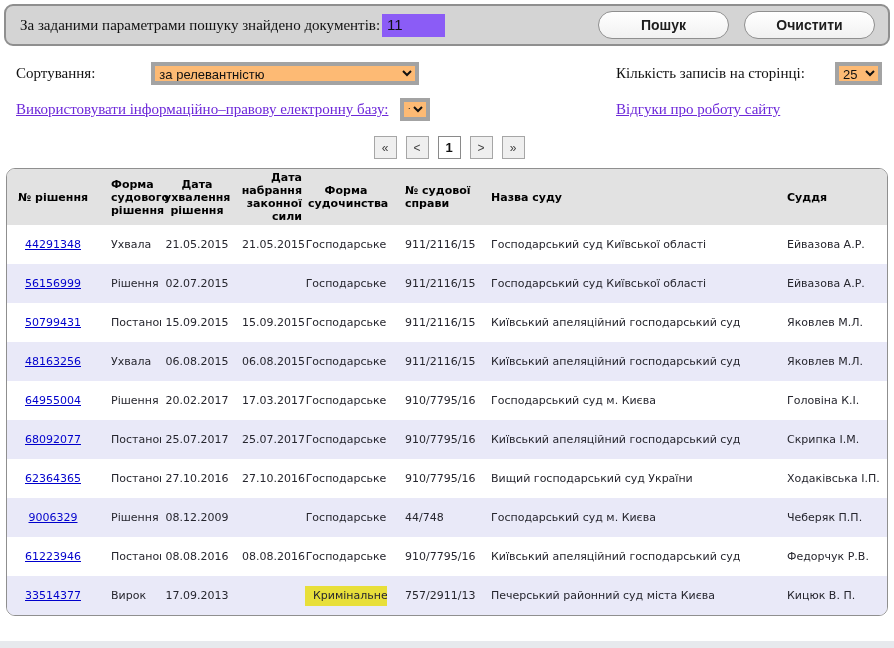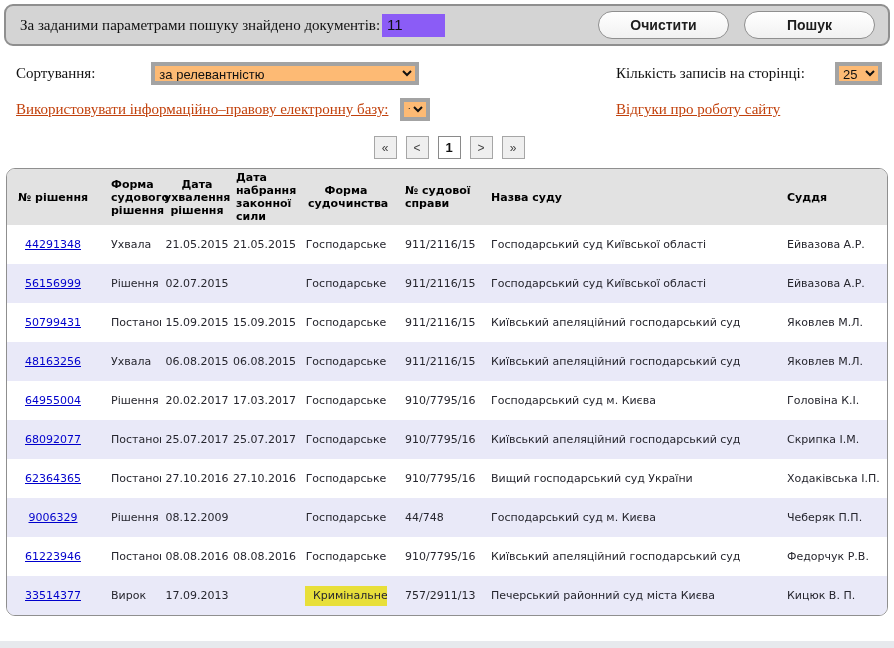--- a/index.html
+++ b/index.html
@@ -49,21 +49,21 @@
   .ctl-row { display:flex; align-items:center; }
   .ctl-row + .ctl-row { margin-top:13px; }
   .ctl-left { display:flex; align-items:center; width:600px; }
   .ctl-right { display:flex; align-items:center; flex:1; }
   .serif-label {
     font-family:Liberation Serif, serif;
     font-size:15px; color:#111; white-space:nowrap;
   }
   .blue-link {
     font-family:"Liberation Serif", serif;
-    font-size:15px; color:#c2410c;
+    font-size:15px; color:#6d28d9;
     text-decoration:underline; white-space:nowrap;
   }
   select {
     font-family:"Liberation Sans", sans-serif;
     font-size:13px; color:#111;
     height:23px; border:4px solid #a3a3a3; background:#fdba74;
   }
   .sort-select { width:268px; margin-left:56px; }
   .per-page-select { width:47px; margin-left:auto; }
   .legal-select { width:30px; margin-left:12px; }
@@ -107,21 +107,21 @@
     height:39px;
     font-family:"DejaVu Sans","Liberation Sans",sans-serif;
     font-size:11px; color:#26262e;
     vertical-align:middle;
     overflow:hidden; white-space:nowrap;
   }
   tbody tr:nth-child(even) { background:#e9e9f8; }
   .c1 { width:92px; text-align:center; }
   .c2 { width:62px; text-align:left; padding-left:12px; }
   .c3 { width:72px; text-align:center; }
-  .c4 { width:72px; text-align:left; }
+  .c4 { width:72px; text-align:right; }
   .c5 { width:82px; text-align:center; }
   .c6 { width:88px; text-align:left; padding-left:18px; }
   .c7 { width:300px; text-align:left; padding-left:16px;margin-top:8px; }
   .c8 { width:112px; text-align:left; padding-left:12px; }
   td a {
     color:#0000cc; text-decoration:underline;
   }
   .hl-yellow {
     background:#e8df3a;
     padding:3px 8px 4px 8px;
@@ -132,22 +132,22 @@
     width:894px; height:7px; background:#e7e9ed;
   }
 </style>
 </head>
 <body>
 
 <div class="summary-bar">
   <span class="summary-text">За заданими параметрами пошуку знайдено документів:</span>
   <span class="hl-count">11</span>
   <div class="bar-buttons">
+    <button class="pill-btn">Пошук</button>
     <button class="pill-btn">Очистити</button>
-    <button class="pill-btn">Пошук</button>
   </div>
 </div>
 
 <div class="controls">
   <div class="ctl-row">
     <div class="ctl-left">
       <span class="serif-label">Сортування:</span>
       <select class="sort-select">
         <option>за релевантністю</option>
       </select>

